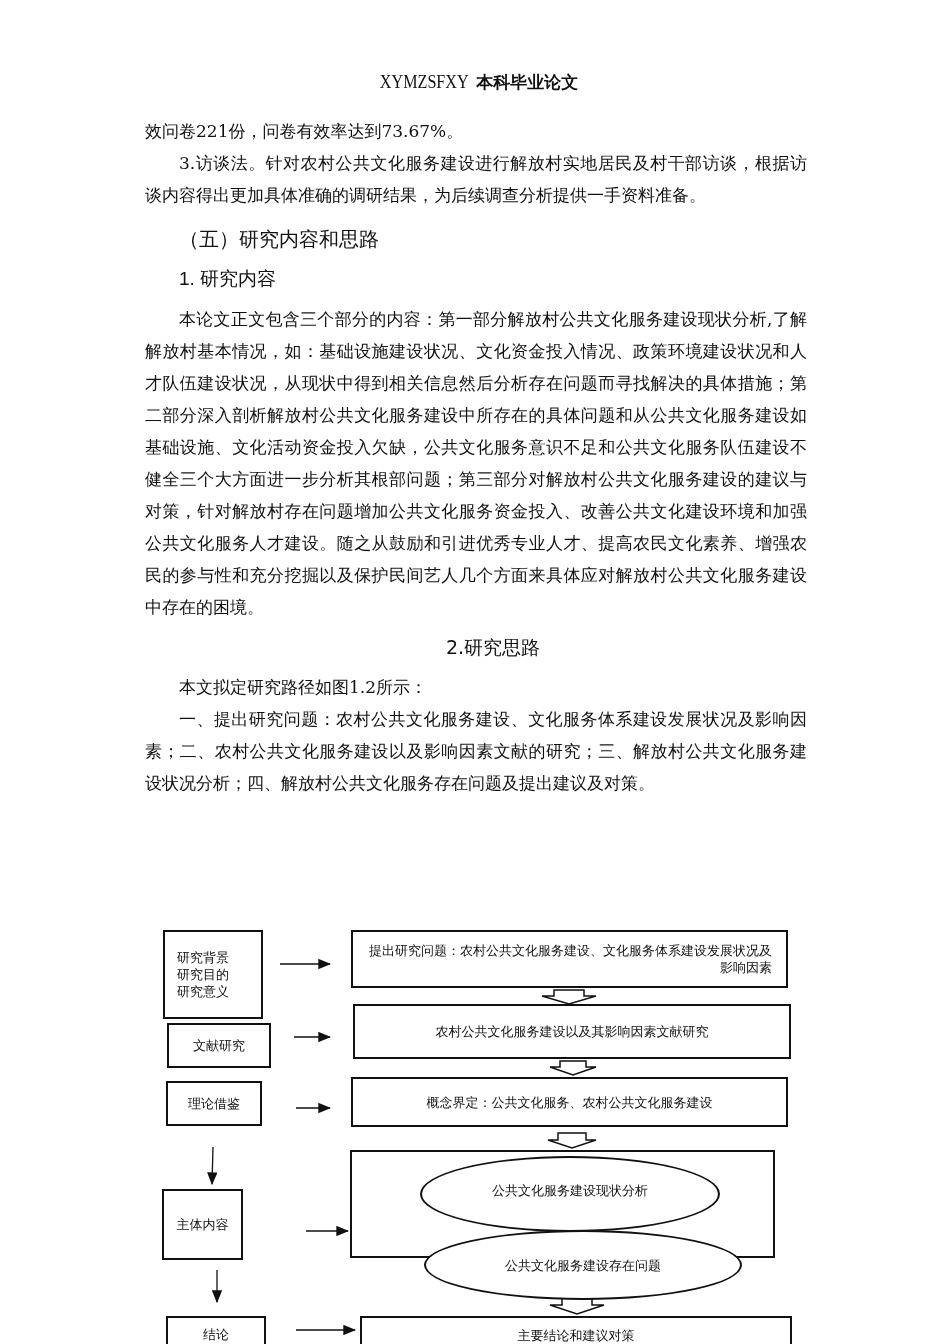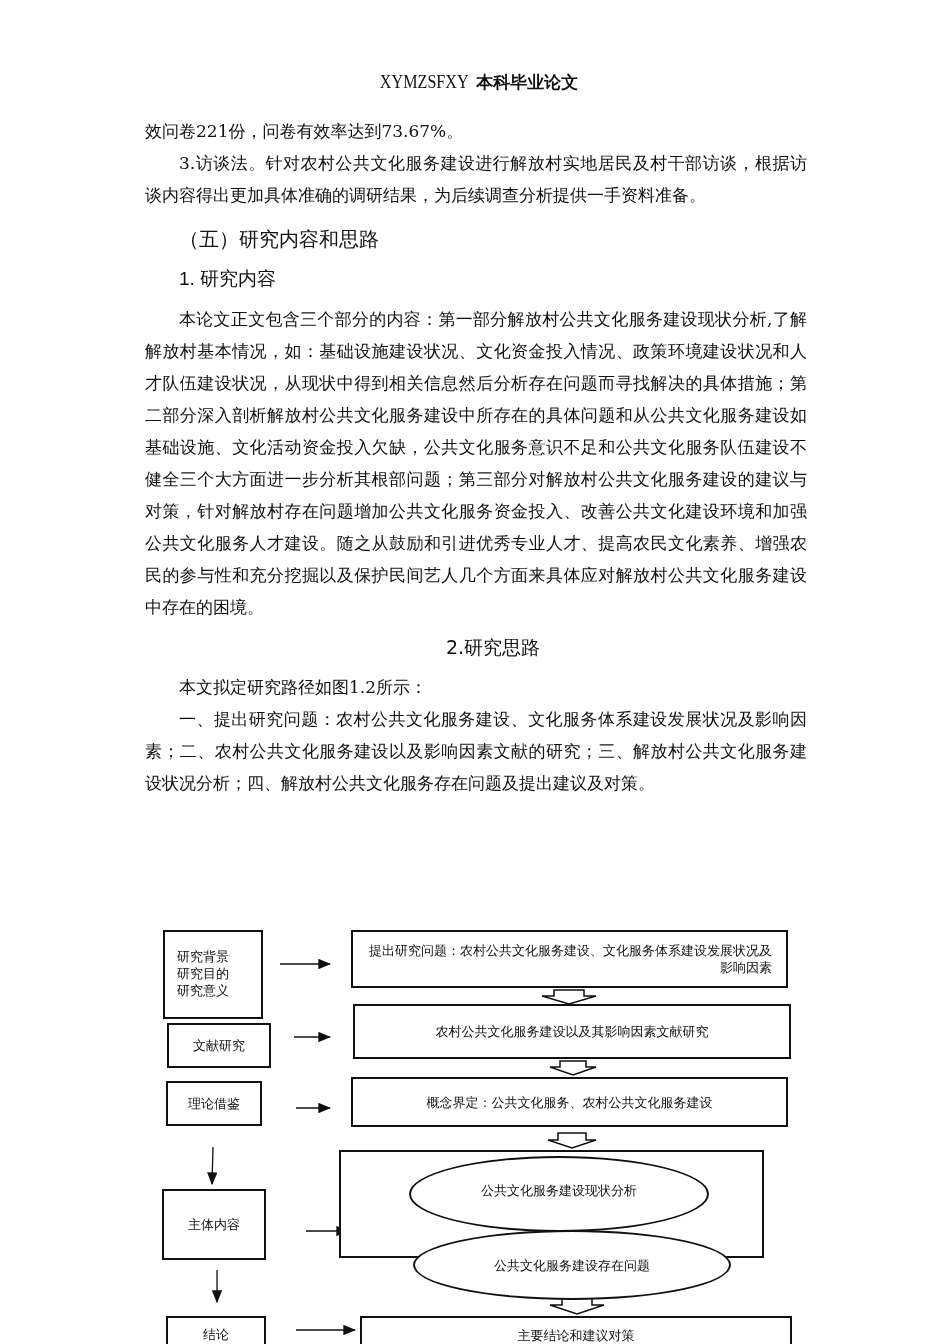--- a/index.html
+++ b/index.html
@@ -58,50 +58,50 @@
 
     <line x1="213" y1="1147" x2="212" y2="1184" stroke="#111" stroke-width="1.3" marker-end="url(#ah)"></line>
     <line x1="217" y1="1270" x2="217" y2="1302" stroke="#111" stroke-width="1.3" marker-end="url(#ah)"></line>
 
     <path d="M554,990 L584,990 L584,996 L596,996 L569,1004 L542,996 L554,996 Z" fill="#fff" stroke="#111" stroke-width="1.5"></path>
     <path d="M560,1061 L586,1061 L586,1067 L596,1067 L573,1075 L550,1067 L560,1067 Z" fill="#fff" stroke="#111" stroke-width="1.5"></path>
     <path d="M558,1133 L586,1133 L586,1140 L596,1140 L572,1148 L548,1140 L558,1140 Z" fill="#fff" stroke="#111" stroke-width="1.5"></path>
     <path d="M562,1298 L592,1298 L592,1305 L604,1305 L577,1314 L550,1305 L562,1305 Z" fill="#fff" stroke="#111" stroke-width="1.5"></path>
   </svg>
 
-  <div class="box left-text" style="left:163px; top:930px; width:100px; height:89px;font-family:Liberation Mono, monospace;">
+  <div class="box left-text" style="left:163px; top:930px; width:100px; height:89px;">
     <div style="font-size:13px; line-height:17px;">
       <div>研究背景</div>
       <div>研究目的</div>
       <div>研究意义</div>
     </div>
   </div>
   <div class="box" style="left:167px; top:1023px; width:104px; height:45px;">
     <span>文献研究</span>
   </div>
   <div class="box" style="left:166px; top:1081px; width:96px; height:45px;">
     <span>理论借鉴</span>
   </div>
-  <div class="box" style="left:162px; top:1189px; width:104px; height:71px;">
+  <div class="box" style="left:162px; top:1189px; width:81px; height:71px;">
     <span>主体内容</span>
   </div>
   <div class="box" style="left:166px; top:1316px; width:100px; height:40px; align-items:flex-start; padding-top:8px;">
     <span>结论</span>
   </div>
 
   <div class="box" style="left:351px; top:930px; width:437px; height:58px; padding:0 14px;">
     <span>提出研究问题：农村公共文化服务建设、文化服务体系建设发展状况及影响因素</span>
   </div>
   <div class="box" style="left:353px; top:1004px; width:438px; height:55px;">
     <span>农村公共文化服务建设以及其影响因素文献研究</span>
   </div>
   <div class="box" style="left:351px; top:1077px; width:437px; height:50px;">
     <span>概念界定：公共文化服务、农村公共文化服务建设</span>
   </div>
-  <div class="box" style="left:339px; top:1150px; width:425px; height:108px;">
+  <div class="box" style="left:350px; top:1150px; width:425px; height:108px;">
     <div class="ellipse" style="left:68px; top:4px; width:300px; height:76px; align-items:flex-start; padding-top:24px;">
       <span>公共文化服务建设现状分析</span>
     </div>
     <div class="ellipse" style="left:72px; top:78px; width:318px; height:70px;">
       <span>公共文化服务建设存在问题</span>
     </div>
   </div>
   <div class="box" style="left:360px; top:1316px; width:432px; height:40px; align-items:flex-start; padding-top:9px;">
     <span>主要结论和建议对策</span>
   </div>

